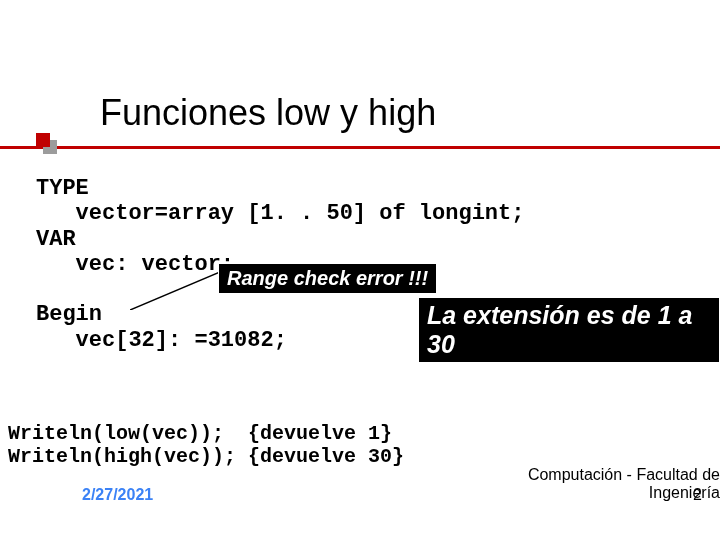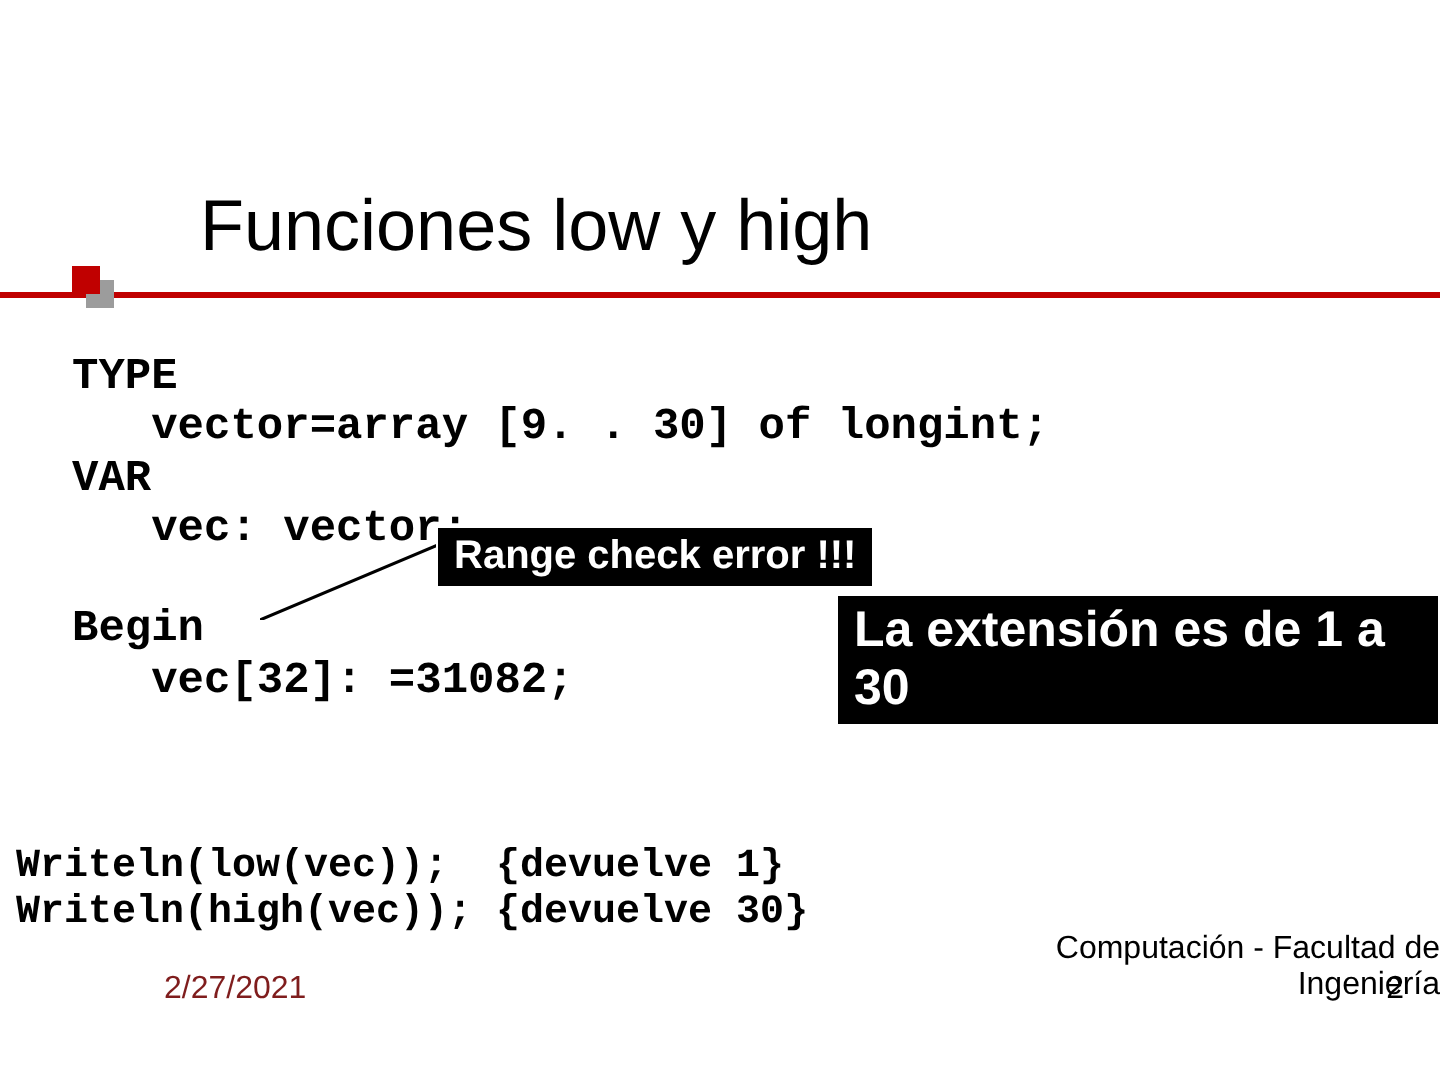--- a/index.html
+++ b/index.html
@@ -7,50 +7,50 @@
   .slide { width: 720px; height: 516px; position: relative; }
 
   .title-bar { position: absolute; top: 92px; left: 0; width: 100%; }
   .red-line { position: absolute; top: 54px; left: 0; width: 720px; height: 3px; background: #c00000; }
   .title-text { position: absolute; top: 0; left: 100px; font-size: 36px; color: #000; font-family: Arial, sans-serif; }
   .red-box { position: absolute; top: 41px; left: 36px; width: 14px; height: 14px; background: #c00000; }
   .gray-box { position: absolute; top: 48px; left: 43px; width: 14px; height: 14px; background: #9c9c9c; }
 
   .code-block { position: absolute; top: 176px; left: 36px; font-family: "Courier New", monospace; font-size: 22px; font-weight: bold; line-height: 1.15; color: #000; white-space: pre; }
 
-  .callout { position: absolute; background: #000; color: #fff; border: 1px solid #fff; font-family: Arial, sans-serif; font-weight: bold; padding: 3px 8px; }
+  .callout { position: absolute; background: #000; color: #fff; border: 1px solid #fff; font-family: Arial, sans-serif; font-weight: bold; padding: 3px 8px; font-style: italic; }
   .range-callout { top: 263px; left: 218px; font-size: 20px; }
   .ext-callout { top: 297px; left: 418px; font-size: 25px; }
 
   .pointer-line { position: absolute; top: 272px; left: 130px; width: 90px; height: 38px; }
   .pointer-line svg { width: 100%; height: 100%; }
 
   .para { position: absolute; top: 357px; left: 8px; width: 706px; font-family: Arial, sans-serif; font-weight: bold; font-size: 19px; line-height: 1.22; color: #000; }
 
   .code2 { position: absolute; top: 422px; left: 8px; font-family: Liberation Mono, monospace; font-size: 20px; font-weight: bold; line-height: 1.15; white-space: pre; color: #000; }
 
   .footer { position: absolute; bottom: 10px; left: 0; width: 720px; height: 40px; }
-  .footer-date { position: absolute; left: 82px; bottom: 2px; font-size: 16px; color: #7f1d1d; }
+  .footer-date { position: absolute; left: 82px; bottom: 2px; font-size: 16px; color: #3b82f6; font-weight: bold; }
   .footer-center { position: absolute; left: 0; width: 720px; text-align: right; font-size: 16px; color: #000; line-height: 1.15; }
   .footer-page { position: absolute; right: 18px; bottom: 2px; font-size: 16px; color: #000; }
 </style>
 </head>
 <body>
 
 <div class="slide">
 
   <div class="title-bar">
     <div class="red-line"></div>
     <div class="gray-box"></div>
     <div class="red-box"></div>
     <div class="title-text">Funciones low y high</div>
   </div>
 
   <div class="code-block"><span>TYPE</span>
-<span>   vector=array [9. . 30] of longint;</span>
+<span>   vector=array [1. . 50] of longint;</span>
 <span>VAR</span>
 <span>   vec: vector;</span>
 <span></span>
 <span>Begin</span>
 <span>   vec[32]: =31082;</span></div>
 
   <div class="pointer-line">
     <svg viewBox="0 0 90 38">
         <line x1="0" y1="38" x2="90" y2="0" stroke="#000" stroke-width="1.5"></line>
       </svg>

